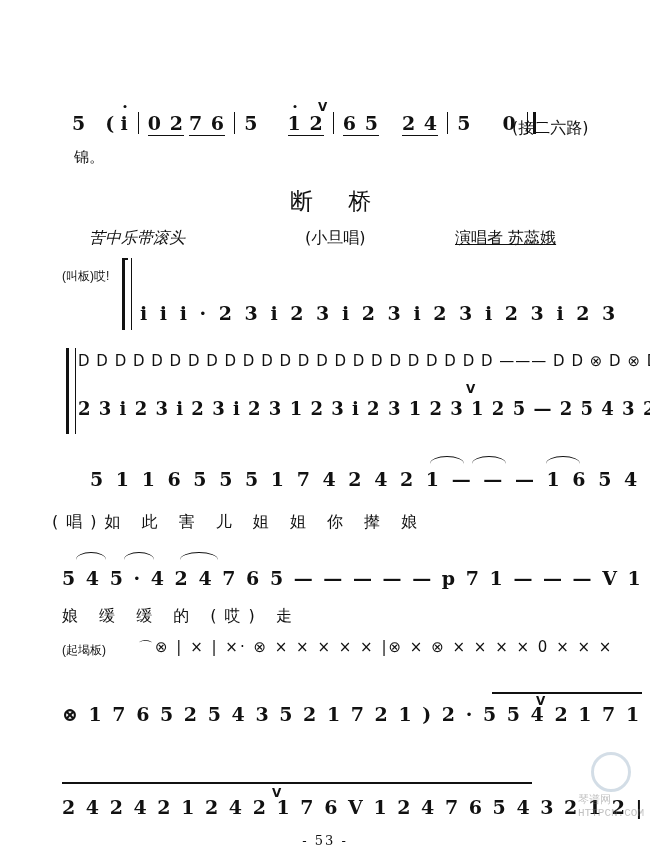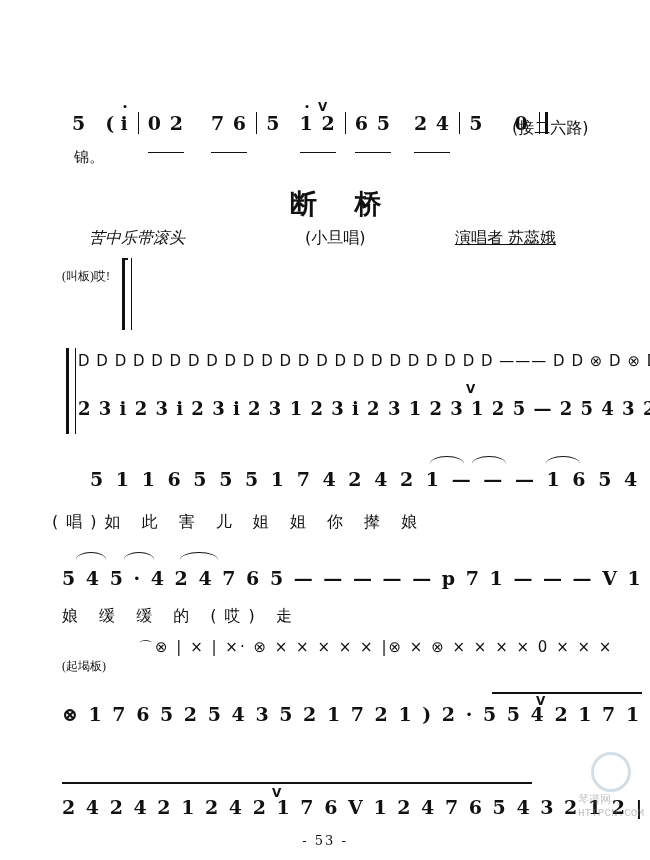--- a/index.html
+++ b/index.html
@@ -12,29 +12,29 @@
     overflow:hidden;
   }
   .page{
     position:absolute;inset:0;
     padding:0;
   }
   
   .row{position:absolute;white-space:nowrap;}
   .num{font-family:"DejaVu Serif","Liberation Serif",serif;font-size:19px;font-weight:700;letter-spacing:1px;}
   .cn{font-family:"DejaVu Sans","Liberation Sans",sans-serif;font-size:16px;}
-  .cn-sm{font-family:Liberation Serif, serif;font-size:12px;}
+  .cn-sm{font-family:Liberation Sans, sans-serif;font-size:12px;}
   .title{
     font-family:"DejaVu Serif","Liberation Serif",serif;
-    font-size:27px;font-weight:700;letter-spacing:14px;
+    font-size:23px;font-weight:400;letter-spacing:14px;
   }
   .sym{font-family:"DejaVu Sans","Liberation Sans",sans-serif;font-size:15px;}
   .bar{display:inline-block;width:1px;height:22px;background:#111;vertical-align:-4px;margin:0 4px;}
   .dbar{display:inline-block;width:5px;height:22px;border-left:1px solid #111;border-right:3px solid #111;vertical-align:-4px;margin:0 5px;}
-  .underline1{border-bottom:1px solid #111;padding-bottom:18px;}
+  .underline1{border-bottom:1px solid #111;padding-bottom:1px;}
   .dotover{position:relative;}
   .dotover:after{content:"";position:absolute;left:50%;top:-7px;width:3px;height:3px;border-radius:50%;background:#111;transform:translateX(-50%);}
   .pagenum{
     position:absolute;left:0;right:0;bottom:12px;text-align:center;
     font-family:"DejaVu Serif","Liberation Serif",serif;font-size:13px;letter-spacing:2px;
   }
   .wm{
     position:absolute;right:6px;bottom:40px;opacity:.45;
     font-family:Liberation Mono, monospace;font-size:11px;color:#777;
     line-height:1.2;
@@ -51,43 +51,44 @@
 <body>
 
 <div class="page">
 
   <div class="row" style="left:72px;top:112px;">
     <span class="num">5</span>
     <span class="num" style="margin-left:14px;">(</span>
     <span class="num dotover">i</span>
     <span class="bar"></span>
     <span class="num underline1">0&nbsp;2</span>
-    <span class="num underline1" style="margin-left:22px;">7&nbsp;6</span>
+    <span class="num underline1" style="">7&nbsp;6</span>
     <span class="bar"></span>
     <span class="num">5</span>
-    <span class="num underline1" style="margin-left:14px;"><span class="dotover">1</span>&nbsp;2</span>
+    <span class="num underline1" style="margin-left:24px;"><span class="dotover">1</span>&nbsp;2</span>
     <span class="bar"></span>
     <span class="num underline1">6&nbsp;5</span>
     <span class="num underline1" style="margin-left:18px;">2&nbsp;4</span>
     <span class="bar"></span>
     <span class="num">5</span>
     <span class="num" style="margin-left:26px;">0</span>
     <span class="dbar"></span>
   </div>
   <div class="row cn" style="left:512px;top:118px;">(接二六路)</div>
   <div class="vmark" style="left:318px;top:100px;">V</div>
   <div class="row cn" style="left:74px;top:148px;font-size:15px;">锦。</div>
 
   <div class="row title" style="left:290px;top:186px;">断 桥</div>
 
   <div class="row cn" style="left:89px;top:228px;font-style:italic;">苦中乐带滚头</div>
   <div class="row cn" style="left:305px;top:228px;">(小旦唱)</div>
   <div class="row cn" style="left:455px;top:228px;text-decoration:underline;">演唱者 苏蕊娥</div>
 
   <div class="row cn-sm" style="left:62px;top:268px;">(叫板)哎!</div>
+  <div class="row num" style="left:140px;top:302px;letter-spacing:3px;">i   i   i · 2 3   i   2 3   i   2 3  i  2 3  i  2 3  i  2  3</div>
 
   <div style="position:absolute;left:122px;top:258px;width:6px;height:72px;border-left:3px solid #111;border-right:1px solid #111;"></div>
   <div class="sysline" style="left:122px;top:258px;width:6px;height:2px;"></div>
 
   <div class="row sym" style="left:78px;top:352px;letter-spacing:1px;">D D  D  D D  D D  D  D D  D  D D  D  D D D  D D D  D D D ——— D D ⊗ D  ⊗ D D</div>
   <div class="row num" style="left:78px;top:398px;letter-spacing:1px;font-size:18px;">2 3   i   2 3   i   2 3   i   2 3   1 2 3 i  2 3 1  2 3 1  2 5 — 2 5  4 3  2 1 7 6 5 —</div>
   <div style="position:absolute;left:66px;top:348px;width:6px;height:86px;border-left:3px solid #111;border-right:1px solid #111;"></div>
   <div class="vmark" style="left:466px;top:382px;">V</div>
 
   <div class="row num" style="left:90px;top:468px;letter-spacing:3px;font-size:19px;">5 1   1 6   5   5   5   1 7 4   2 4 2   1 — — —   1 6   5 4   5 6</div>
@@ -95,21 +96,21 @@
   <div class="slur" style="left:430px;top:456px;width:34px;"></div>
   <div class="slur" style="left:472px;top:456px;width:34px;"></div>
   <div class="slur" style="left:546px;top:456px;width:34px;"></div>
 
   <div class="row num" style="left:62px;top:566px;letter-spacing:2px;font-size:19px;">5 4   5 · 4   2 4 7 6    5 — — — — —  p 7 1 — — —  V  1 6   5 4   亡 5</div>
   <div class="row cn" style="left:62px;top:606px;letter-spacing:8px;">娘   缓   缓   的       (哎)      走</div>
   <div class="slur" style="left:76px;top:552px;width:30px;"></div>
   <div class="slur" style="left:124px;top:552px;width:30px;"></div>
   <div class="slur" style="left:180px;top:552px;width:38px;"></div>
 
-  <div class="row cn-sm" style="left:62px;top:642px;margin-top:16px;">(起堨板)</div>
+  <div class="row cn-sm" style="left:62px;top:642px;">(起堨板)</div>
   <div class="row sym" style="left:138px;top:638px;letter-spacing:2px;">⌒⊗ | × | ×· ⊗ × × ×   × ×  |⊗ × ⊗ × × × × 0 × × ×</div>
 
   <div class="row num" style="left:62px;top:702px;letter-spacing:2px;font-size:19px;">⊗   1 7 6   5 2 5   4 3 5   2 1 7 2   1 )  2 · 5 5 4   2 1 7 1   7 6 亡 5 — —   1 1   2 4</div>
   <div class="sysline" style="left:492px;top:692px;width:150px;height:2px;"></div>
   <div class="vmark" style="left:536px;top:694px;">V</div>
 
   <div class="sysline" style="left:62px;top:782px;width:470px;height:2px;"></div>
   <div class="row num" style="left:62px;top:796px;letter-spacing:2px;font-size:19px;">2 4   2 4 2 1   2 4   2 1 7 6   V  1 2 4   7 6 5   4 3 2 1 2  | 5 ·  (6   4 6 7 6   5 · 2 1 ·</div>
   <div class="vmark" style="left:272px;top:786px;">V</div>
 

